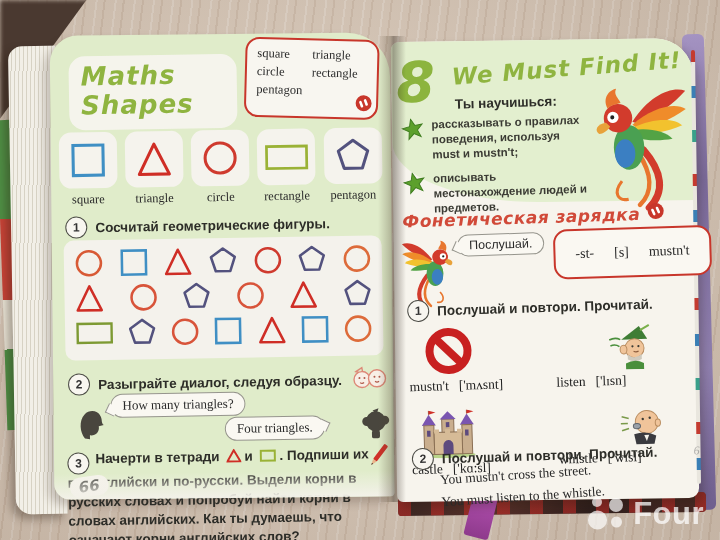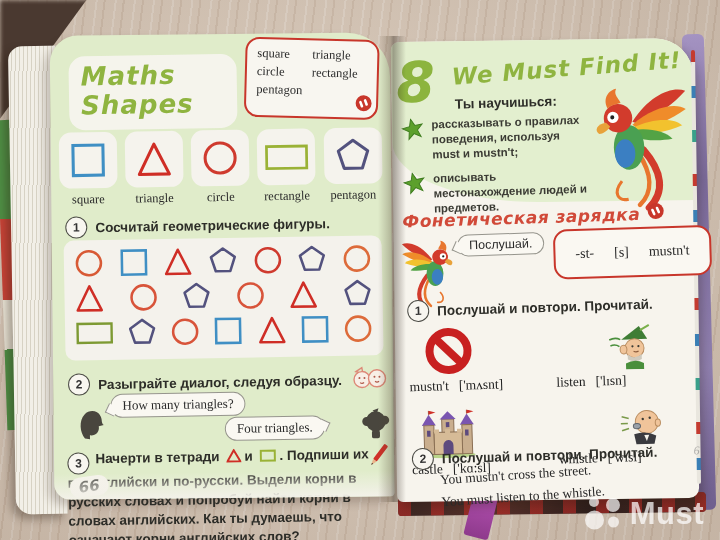--- a/index.html
+++ b/index.html
@@ -519,15 +519,15 @@
 
   <div class="watermark">
     <svg width="42" height="40" viewBox="0 0 42 40">
       <g fill="rgba(255,255,255,.82)">
         <circle cx="11" cy="8" r="5"></circle>
         <circle cx="11.5" cy="26" r="9.5"></circle>
         <circle cx="30" cy="11" r="7"></circle>
         <circle cx="30.5" cy="28" r="5.5"></circle>
       </g>
     </svg>
-    <span class="brand">Must</span>
+    <span class="brand">Four</span>
   </div>
 </div>
 
 </body></html>

